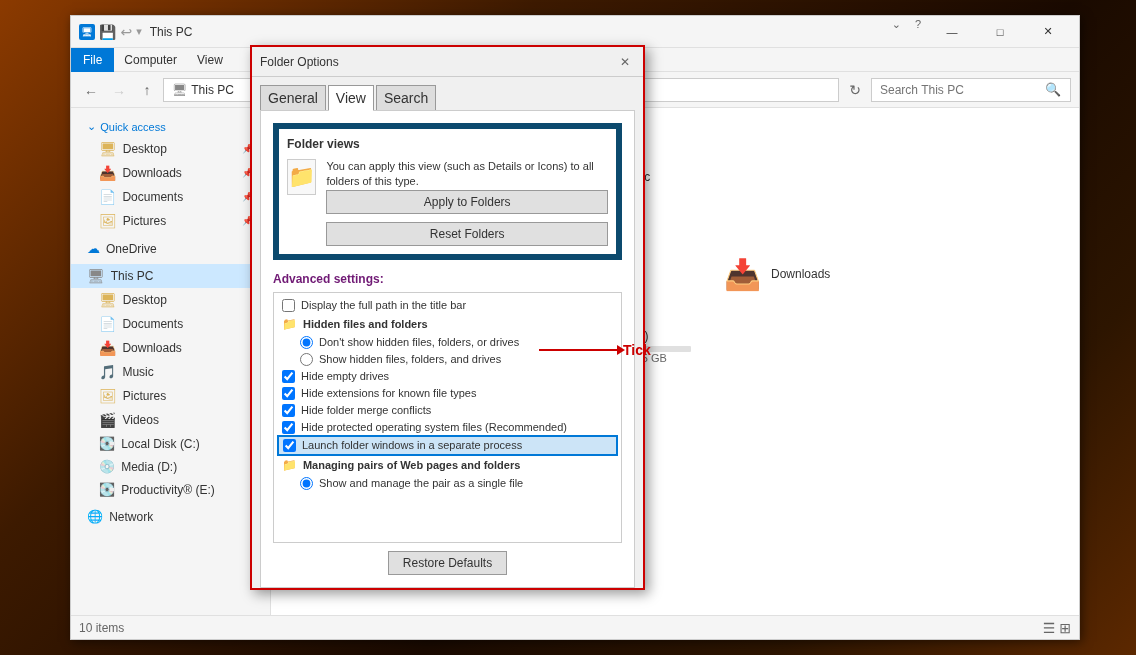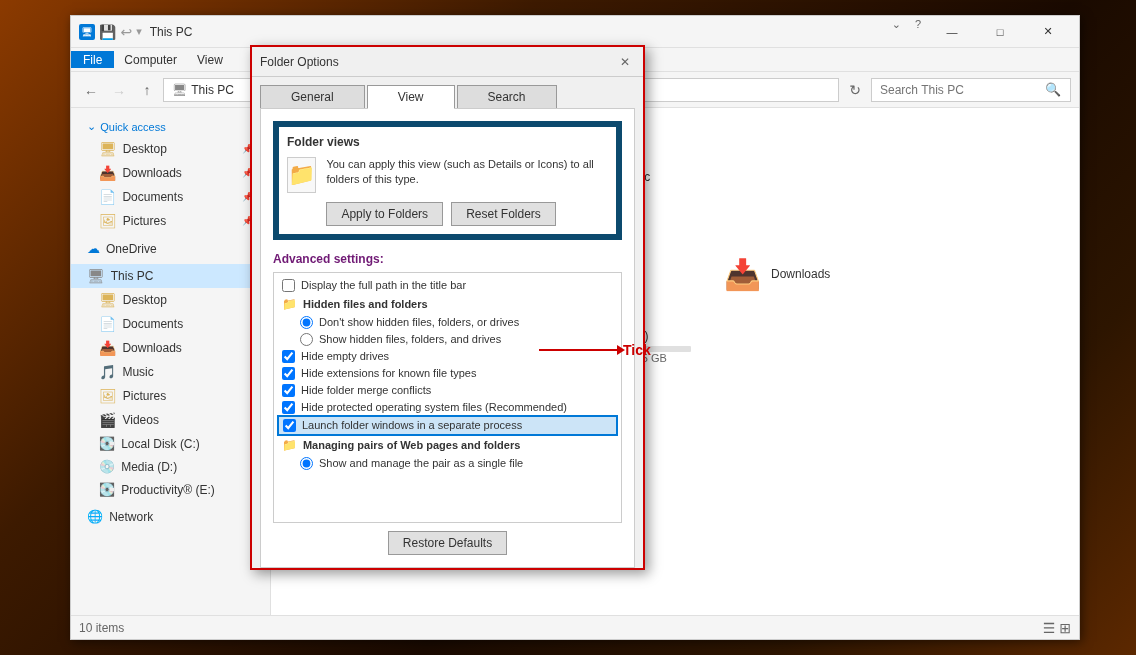--- a/index.html
+++ b/index.html
@@ -90,21 +90,21 @@
       background: #f5f5f5;
       display: flex;
       align-items: center;
       border-bottom: 1px solid #e0e0e0;
     }
     .file-tab {
       background: #0078d7;
       color: white;
       padding: 4px 12px;
       font-size: 12px;
-      height: 17px;
+      height: 24px;
       display: flex;
       align-items: center;
       cursor: pointer;
     }
     .menu-item {
       padding: 4px 10px;
       font-size: 12px;
       color: #333;
       cursor: pointer;
     }
@@ -359,22 +359,22 @@
     }
 
     
     .dialog-tabs {
       display: flex;
       padding: 8px 8px 0;
       gap: 2px;
       background: #f0f0f0;
     }
     .dialog-tab {
-      padding: 4px 30px;
-      font-size: 12px;
+      padding: 4px 7px;
+      font-size: 14px;
       background: #ddd;
       border: 1px solid #999;
       border-bottom: none;
       cursor: pointer;
       color: #333;
     }
     .dialog-tab.active {
       background: white;
       border-bottom: 1px solid white;
       z-index: 1;
@@ -417,21 +417,22 @@
     }
     .folder-views-text {
       flex: 1;
       font-size: 11px;
       color: #333;
       line-height: 1.4;
     }
     .folder-views-buttons {
       display: flex;
       gap: 8px;
-      margin-top: 14px;
+      margin-top: 0;
+      flex-direction: column;
     }
     .view-btn {
       padding: 4px 14px;
       font-size: 12px;
       background: #e0e0e0;
       border: 1px solid #999;
       cursor: pointer;
       color: #333;
     }
 

